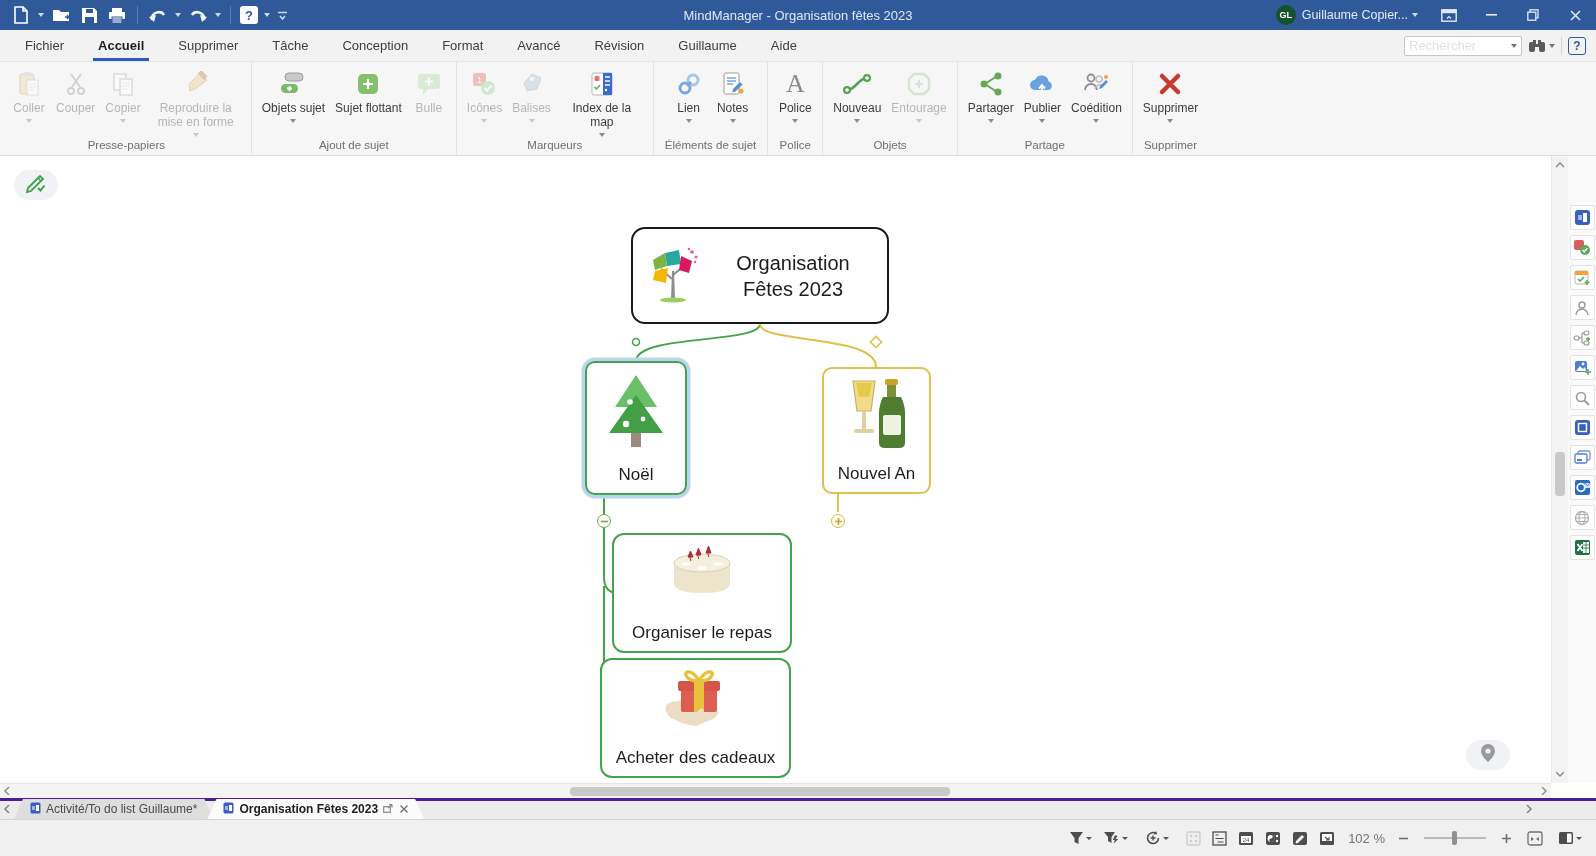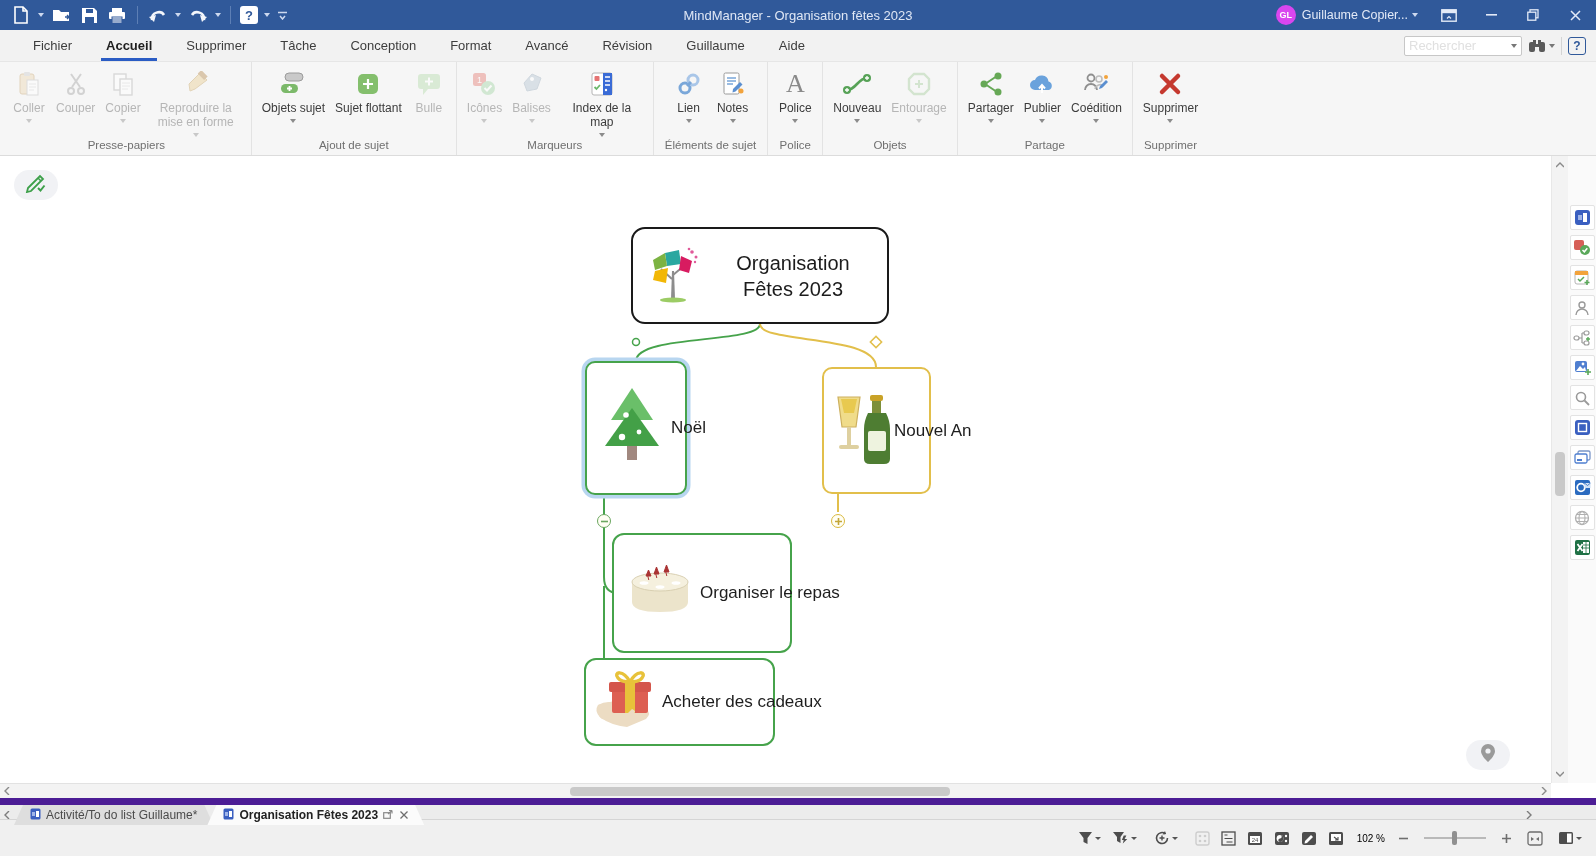--- a/index.html
+++ b/index.html
@@ -6,27 +6,27 @@
   html,body{width:1596px;height:856px;overflow:hidden;font-family:"Liberation Sans",sans-serif;background:#fff}
 
   
   .titlebar{height:30px;background:#30599a;display:flex;align-items:center;color:#e8eefb;position:relative}
   .qat{display:flex;align-items:center;gap:6px;padding-left:10px}
   .qat .qi{display:flex;align-items:center;justify-content:center;width:22px;height:22px}
   .qat .sep{width:1px;height:18px;background:#5d7fb5;margin:0 3px}
   .tchev{width:0;height:0;border-left:3.5px solid transparent;border-right:3.5px solid transparent;border-top:4px solid #cdd9ef;display:inline-block}
   .win-title{position:absolute;left:0;right:0;text-align:center;font-size:13px;color:#dfe7f5;pointer-events:none}
   .tb-right{margin-left:auto;display:flex;align-items:center;gap:0;height:100%}
-  .avatar{width:20px;height:20px;border-radius:50%;background:#d946ef;color:#fff;font-size:9px;font-weight:bold;display:flex;align-items:center;justify-content:center;margin-right:6px}
+  .avatar{width:20px;height:20px;border-radius:50%;background:#14532d;color:#fff;font-size:9px;font-weight:bold;display:flex;align-items:center;justify-content:center;margin-right:6px}
   .user-name{font-size:12.5px;color:#e3eaf7;margin-right:4px;max-width:118px;overflow:hidden;white-space:nowrap}
   .wbtn{width:42px;height:30px;display:flex;align-items:center;justify-content:center}
 
   
   .menubar{height:32px;background:#f2f2f2;display:flex;align-items:stretch;border-bottom:1px solid #e6e6e6;position:relative}
-  .menu-items{display:flex;align-items:stretch;padding-left:16px}
+  .menu-items{display:flex;align-items:stretch;padding-left:8px}
   .mitem{padding:0 17px;font-size:13px;color:#3d3d3d;display:flex;align-items:center;position:relative;cursor:default}
   .mitem.active{font-weight:bold;color:#1f1f1f}
   .mitem.active::after{content:"";position:absolute;left:12px;right:12px;bottom:0;height:3px;background:#2a5cc4}
   .menu-right{margin-left:auto;display:flex;align-items:center;gap:6px;padding-right:10px}
   .searchbox{width:118px;height:20px;border:1px solid #c7c7c7;background:#fff;display:flex;align-items:center;border-radius:2px}
   .searchbox input{flex:1;border:none;outline:none;font-size:13px;padding:0 4px;color:#555;min-width:0;background:transparent}
   .searchbox input::placeholder{color:#e0e0e0}
   .gchev{width:0;height:0;border-left:3.5px solid transparent;border-right:3.5px solid transparent;border-top:4px solid #777;display:inline-block}
   .vsep{width:1px;height:18px;background:#d4d4d4}
 
@@ -41,54 +41,54 @@
   .rbtn.dis svg{opacity:.45}
   .rlabel{display:block}
   .chev{width:0;height:0;border-left:3.5px solid transparent;border-right:3.5px solid transparent;border-top:4px solid #8b8b8b;display:inline-block;margin-top:3px}
   .rbtn.dis .chev{border-top-color:#c8c8c8}
   .launcher{position:absolute;right:0;bottom:4px}
   .police-a{font-family:"Liberation Serif",serif;font-size:26px;color:#8a8a8a;line-height:1}
 
   
   .canvas{position:relative;height:642px;background:#fff;overflow:hidden}
   .pill{position:absolute;background:#f1f2f5;border-radius:15px;display:flex;align-items:center;justify-content:center}
-  .node{position:absolute;background:#fff;display:flex;flex-direction:row;align-items:center;justify-content:space-between;padding:8px 6px 6px}
+  .node{position:absolute;background:#fff;display:flex;flex-direction:column;align-items:center;justify-content:space-between;padding:8px 6px 6px}
   .node .nlabel{font-size:17px;color:#1d1d1d;white-space:nowrap;padding-bottom:2px}
   .root-node{left:631px;top:71px;width:258px;height:97px;border:2px solid #1a1a1a;border-radius:14px;flex-direction:row;justify-content:flex-start;gap:10px;padding:8px 12px}
   .root-text{flex:1;text-align:center;font-size:20px;color:#1c1c1c;line-height:1.3}
   .noel-node{left:585px;top:205px;width:102px;height:134px;border:2.5px solid #46a34b;border-radius:10px;box-shadow:0 0 0 3.5px #b8d6f0}
   .nouvelan-node{left:822px;top:211px;width:109px;height:127px;border:2px solid #e2bf4b;border-radius:10px}
   .repas-node{left:612px;top:377px;width:180px;height:120px;border:2px solid #46a34b;border-radius:12px}
-  .cadeaux-node{left:584px;top:502px;width:191px;height:88px;border:2px solid #46a34b;border-radius:12px}
+  .cadeaux-node{left:600px;top:502px;width:191px;height:120px;border:2px solid #46a34b;border-radius:12px}
   .toggle{position:absolute;width:14px;height:14px;border-radius:50%;background:#fffef4;display:flex;align-items:center;justify-content:center}
   .toggle.minus{left:597px;top:358px;border:1.5px solid #6aa65f}
   .toggle.plus{left:831px;top:358px;border:1.5px solid #d9b93f}
 
   
   .hscroll{position:absolute;left:0;right:45px;bottom:0;height:15px;background:#f3f3f3;border-top:1px solid #e2e2e2;display:flex;align-items:center}
   .hthumb{position:absolute;left:570px;width:380px;top:3px;height:9px;background:#c9c9c9;border-radius:4px}
   .sarrow{width:14px;height:14px;display:flex;align-items:center;justify-content:center;color:#8a8a8a;font-size:9px}
   .vscroll{position:absolute;right:28px;top:0;bottom:15px;width:17px;background:#f3f3f3;border-left:1px solid #e8e8e8}
   .vthumb{position:absolute;left:3px;width:10px;top:296px;height:44px;background:#c9c9c9;border-radius:4px}
   .vscroll .up{position:absolute;top:4px;left:0;right:0;text-align:center;color:#8a8a8a;font-size:9px}
   .vscroll .down{position:absolute;bottom:4px;left:0;right:0;text-align:center;color:#8a8a8a;font-size:9px}
   .sidestrip{position:absolute;right:0;top:0;bottom:15px;width:28px;background:#fafafa;display:flex;flex-direction:column;align-items:center;padding-top:49px;gap:5px}
   .stile{width:25px;height:25px;background:#fff;border:1px solid #e3e3e3;border-radius:2px;display:flex;align-items:center;justify-content:center}
 
   
-  .tabstrip{height:21px;background:#ececec;border-top:7px solid #4c1d95;display:flex;align-items:flex-start;position:relative}
+  .tabstrip{height:21px;background:#ececec;border-top:3px solid #4c1d95;display:flex;align-items:flex-end;position:relative}
   .tab{height:20px;display:flex;align-items:center;gap:5px;padding:0 16px;font-size:12px;color:#4b4b4b;clip-path:polygon(9px 0,calc(100% - 9px) 0,100% 100%,0 100%);background:#dedede;margin-right:-6px}
   .tab.active{background:#fbfbfb;font-weight:bold;color:#222}
   .tab-scroll{width:14px;height:20px;display:flex;align-items:center;justify-content:center;color:#7c7c7c;font-size:9px}
   .tab-extra{display:flex;align-items:center;gap:6px;padding:0 6px;height:20px}
 
   
   .statusbar{height:37px;background:#f0f0f0;border-top:1px solid #d5d5d5;display:flex;align-items:center;justify-content:flex-end;gap:11px;padding-right:14px}
   .sbi{display:flex;align-items:center;gap:2px}
-  .zoom-text{font-size:10px;color:#000000;margin:0 2px}
+  .zoom-text{font-size:13px;color:#737373;margin:0 2px}
   .slider{width:62px;height:2px;background:#b9b9b9;position:relative;margin:0 4px}
   .slider .handle{position:absolute;left:28px;top:-6px;width:5px;height:14px;background:#909090;border-radius:2px}
   .scaret{width:0;height:0;border-left:3px solid transparent;border-right:3px solid transparent;border-top:3.5px solid #555;display:inline-block}
 </style>
 </head>
 <body>
 
 <div class="titlebar">
   <div class="qat">
     <span class="qi">

